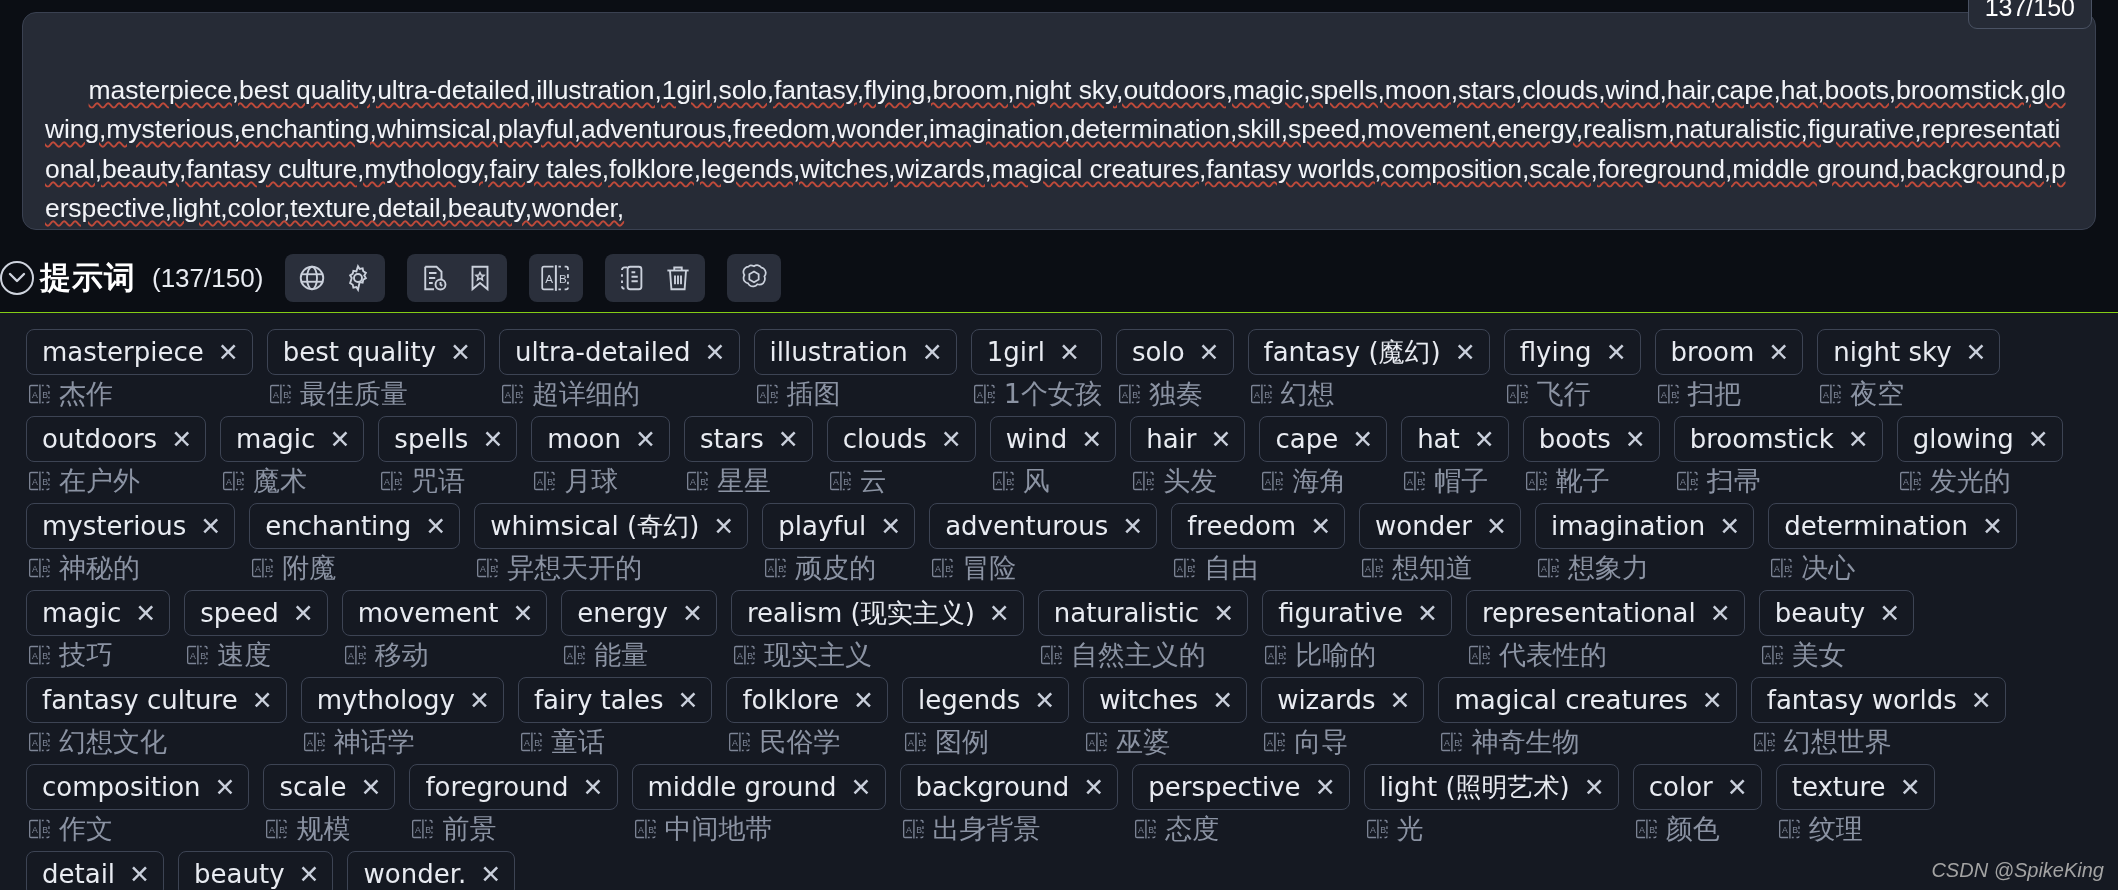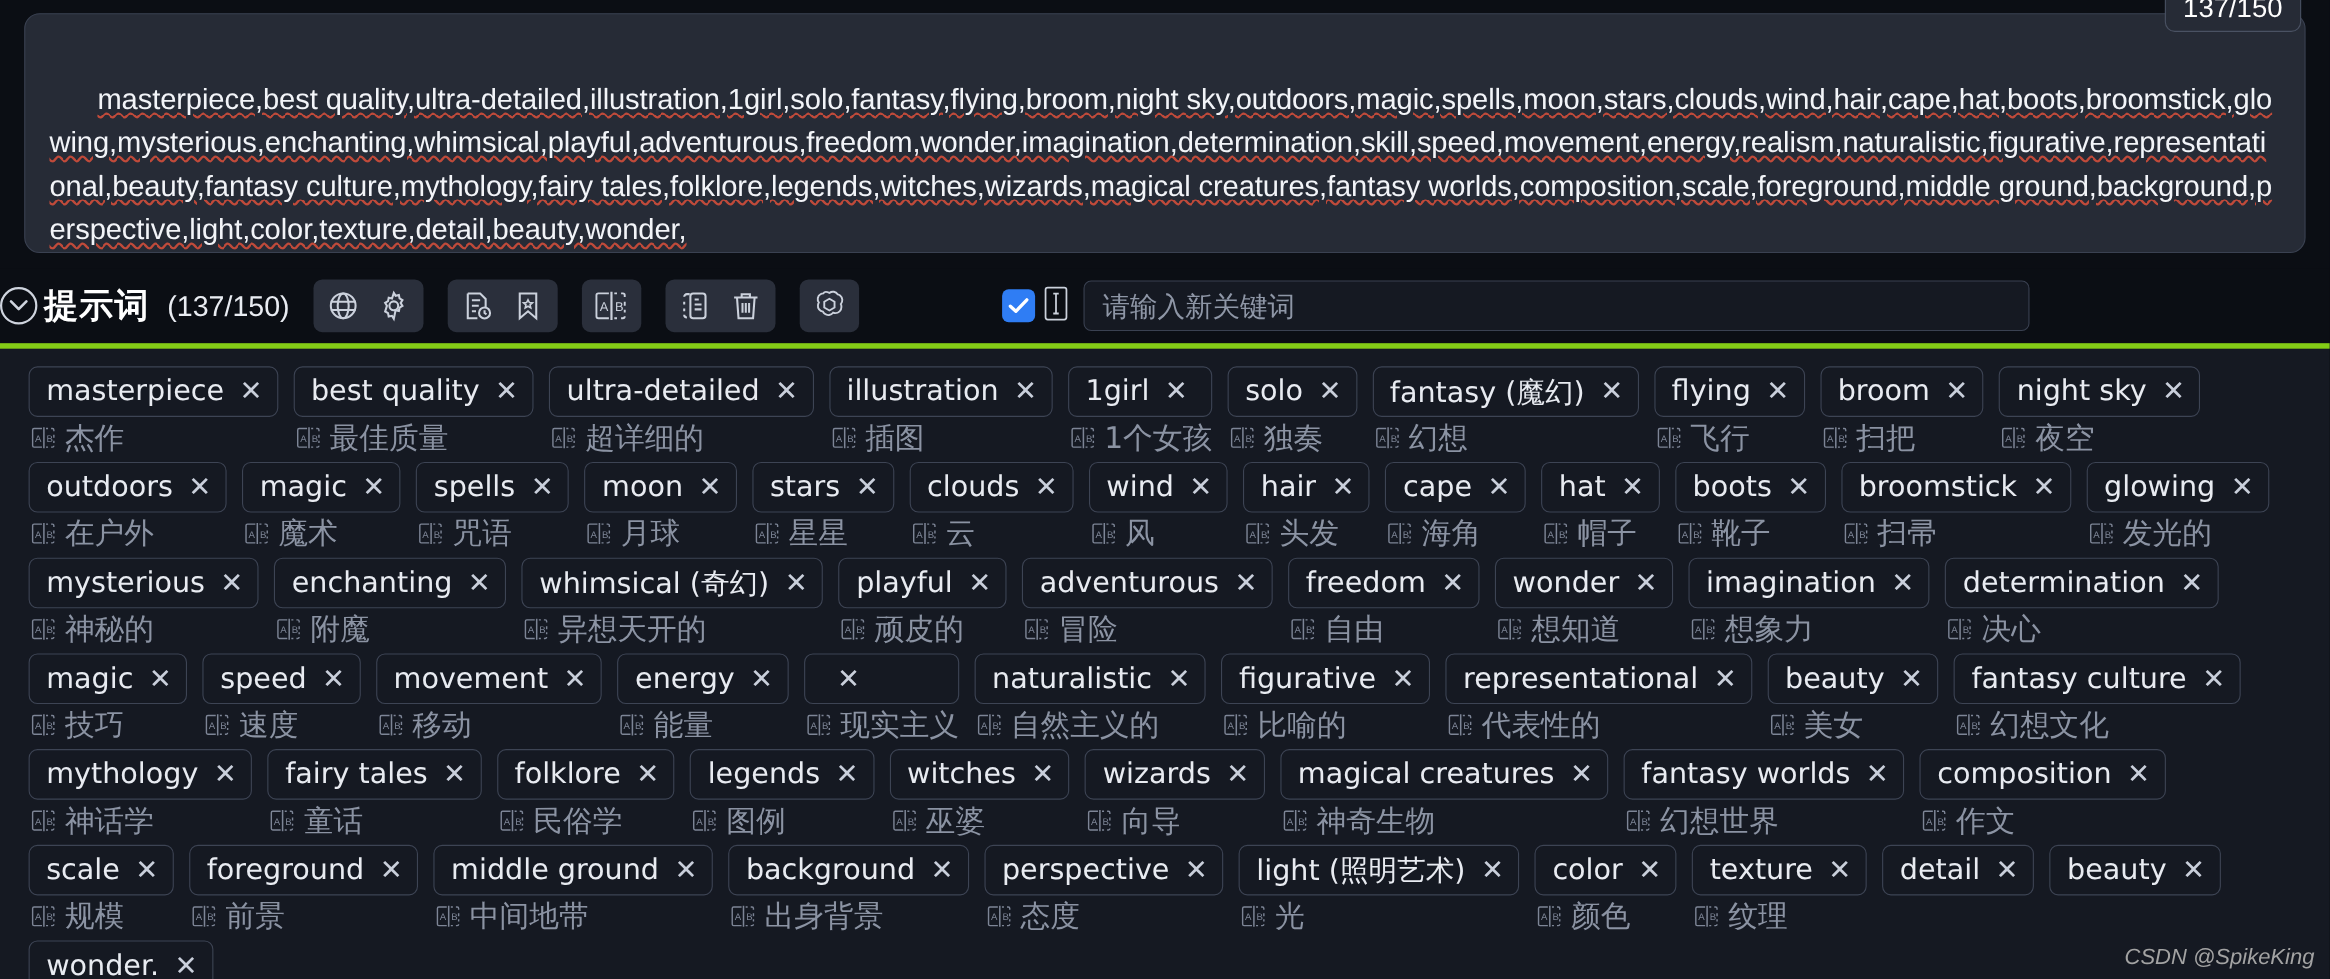--- a/index.html
+++ b/index.html
@@ -108,21 +108,21 @@
     font-family: "DejaVu Sans", "Liberation Sans", sans-serif;
     outline: none;
   }
   .kw-input::placeholder { color: #8e96a6; }
 
   
   .tag-area {
     position: absolute;
     left: 0; top: 312px; width: 2118px; height: 578px;
     background: #151922;
-    border-top: 5px solid #84cc16;
+    border-top: 1px solid #84cc16;
     padding: 16px 26px 0 26px;
     display: flex; flex-wrap: wrap;
     align-content: flex-start;
   }
   .tag-cell {
     display: flex; flex-direction: column;
     margin-right: 14px; margin-bottom: 8px;
   }
   .chip {
     display: flex; align-items: center;
@@ -248,34 +248,20 @@
 
     <div class="btn-group single">
       <div class="icon-btn">
         <svg width="32" height="32" viewBox="0 0 24 24" fill="none" stroke="#cbd1dc" stroke-width="1.3">
           <path d="M12 3.2c1.9-1.4 4.4-.9 5.6 1 .6.1 1.2.4 1.7.8 1.8 1.5 2 4.1.5 5.8.3.6.4 1.3.4 2 0 2.3-1.9 4.2-4.2 4.2-.5 0-1-.1-1.5-.3-1.3 1.8-3.9 2.2-5.7.8-.5-.4-.9-.9-1.2-1.5-2.2-.3-3.7-2.3-3.4-4.5.1-.6.3-1.2.6-1.7C3.4 7.8 4 5.3 5.9 4.1c.6-.4 1.3-.6 2-.6C8.7 2.1 10.4 2.4 12 3.2z"></path>
           <path d="M12 7.2L15.5 9.2v4L12 15.2 8.5 13.2v-4z"></path>
         </svg>
       </div>
     </div>
 
-    <div class="cb-wrap">
-      <div class="checkbox">
-        <svg width="20" height="16" viewBox="0 0 20 16">
-            <path d="M2.5 8.4 L7.5 13 L17.5 2.6" stroke="#ffffff" stroke-width="3" fill="none" stroke-linecap="round" stroke-linejoin="round"></path>
-          </svg>
-      </div>
-      <span class="caret-icon">
-        <svg width="26" height="34" viewBox="0 0 26 34" fill="none" stroke="#cbd1dc" stroke-width="1.6">
-          <rect x="3.5" y="2.5" width="19" height="29" rx="2"></rect>
-          <path d="M10.5 8h5M10.5 26h5M13 8v18"></path>
-        </svg>
-      </span>
-      <input class="kw-input" type="text" placeholder="请输入新关键词" style="">
-    </div>
   </div>
 
   <div class="tag-area" id="tag-area">
       <div class="tag-cell">
         <div class="chip">
           <span class="chip-label">masterpiece</span>
           <span class="chip-x">✕</span>
         </div>
         <div class="trans-row">
           <svg width="24" height="22" viewBox="0 0 26 22" fill="none" stroke="#7d8596" stroke-width="1.4" class="ab-mini">
@@ -843,20 +829,21 @@
             <path d="M15 1.8h2M20 1.8h1.3a1.4 1.4 0 0 1 1.4 1.4v1.3M22.7 8v3M22.7 14v2M22.7 18.8a1.4 1.4 0 0 1-1.4 1.4H20M17 20.2h-2"></path>
             <line x1="12.9" y1="0.6" x2="12.9" y2="21.4" stroke-width="1.5"></line>
             <text x="4.2" y="15" font-size="9.5" fill="#7d8596" stroke="none" font-family="Liberation Sans, sans-serif">A</text>
             <text x="15.5" y="15" font-size="9.5" fill="#7d8596" stroke="none" font-family="Liberation Sans, sans-serif">B</text>
           </svg>
           <span class="trans-text">能量</span>
         </div>
       </div>
       <div class="tag-cell">
         <div class="chip">
+          <span class="chip-label">realism (现实主义)</span>
           <span class="chip-x">✕</span>
         </div>
         <div class="trans-row">
           <svg width="24" height="22" viewBox="0 0 26 22" fill="none" stroke="#7d8596" stroke-width="1.4" class="ab-mini">
             <path d="M11 1.8H3.2A1.4 1.4 0 0 0 1.8 3.2v15.6A1.4 1.4 0 0 0 3.2 20.2H11"></path>
             <path d="M15 1.8h2M20 1.8h1.3a1.4 1.4 0 0 1 1.4 1.4v1.3M22.7 8v3M22.7 14v2M22.7 18.8a1.4 1.4 0 0 1-1.4 1.4H20M17 20.2h-2"></path>
             <line x1="12.9" y1="0.6" x2="12.9" y2="21.4" stroke-width="1.5"></line>
             <text x="4.2" y="15" font-size="9.5" fill="#7d8596" stroke="none" font-family="Liberation Sans, sans-serif">A</text>
             <text x="15.5" y="15" font-size="9.5" fill="#7d8596" stroke="none" font-family="Liberation Sans, sans-serif">B</text>
           </svg>

